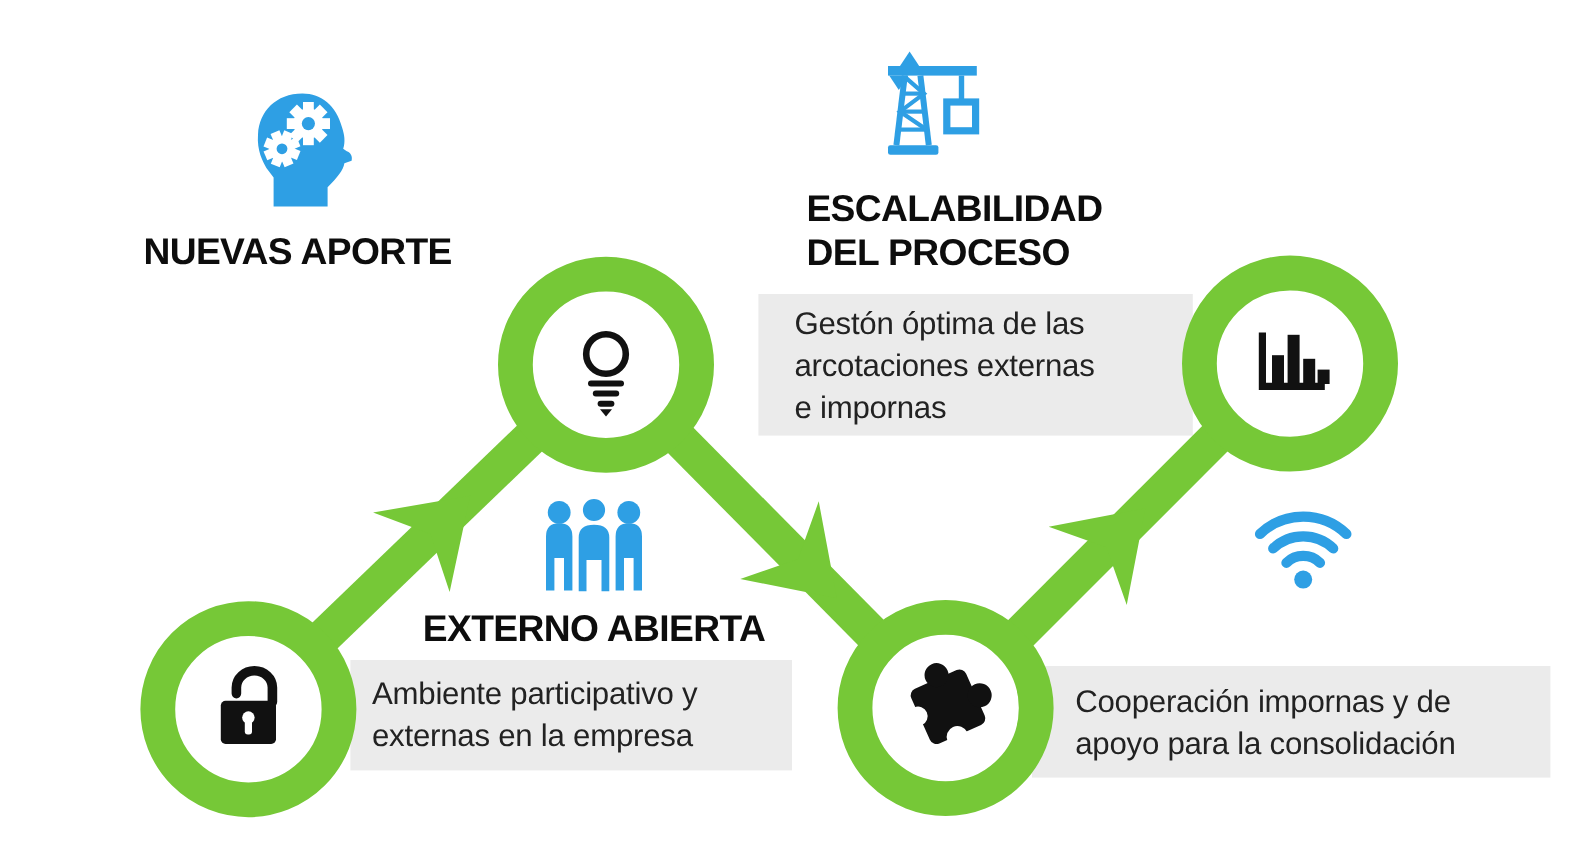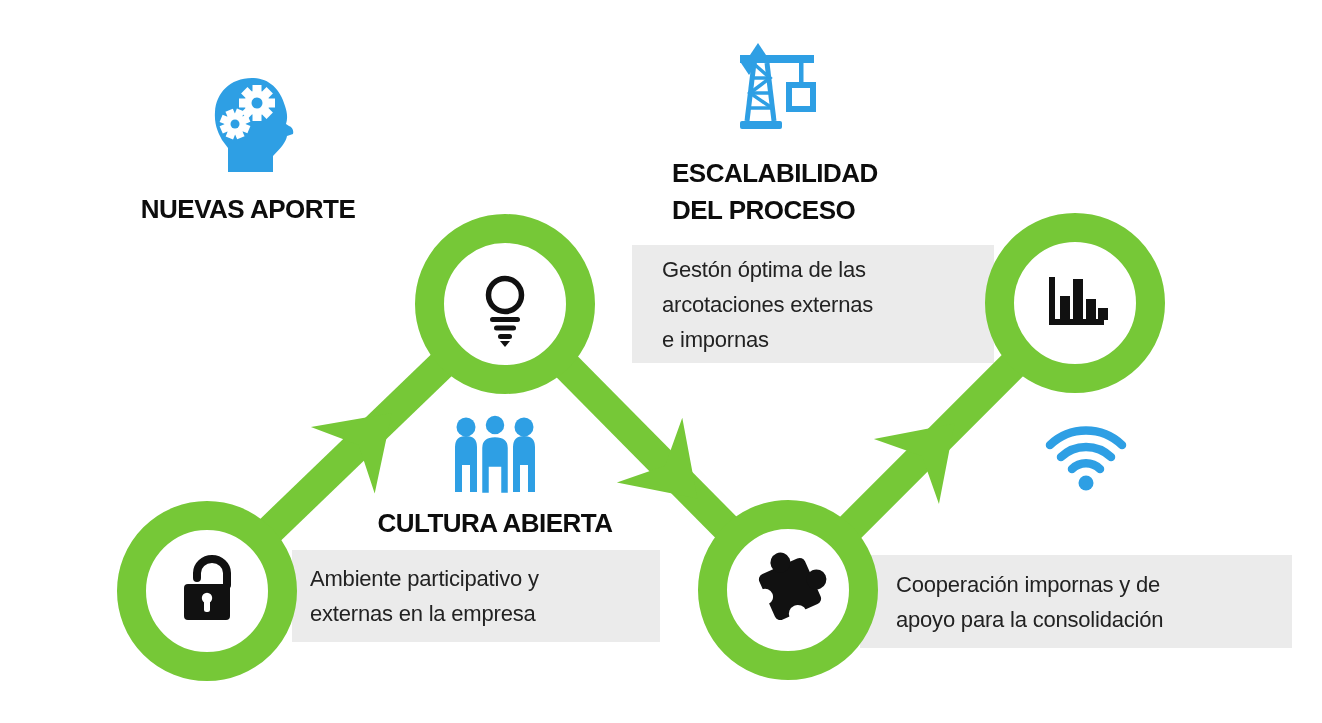--- a/index.html
+++ b/index.html
@@ -5,25 +5,25 @@
   :root{
     --green:#76c837; --blue:#2e9fe4; --box:#ebebeb; --title:#0d0d0d; --body:#222222; --ink:#111111;
   }
   html,body{margin:0;padding:0;background:#ffffff;}
   #canvas{
     position:relative;width:1322px;height:723px;background:#ffffff;overflow:hidden;
     font-family:"Liberation Sans", sans-serif;
   }
   .gray-box{
     position:absolute;background:var(--box);color:var(--body);
-    font-size:22px;letter-spacing:-0.2px;line-height:35px;white-space:pre-line;
+    font-size:26px;letter-spacing:-0.2px;line-height:35px;white-space:pre-line;
     display:flex;align-items:center;z-index:1;
   }
   .step-title{
-    position:absolute;color:var(--title);font-weight:bold;font-size:26px;
+    position:absolute;color:var(--title);font-weight:bold;font-size:31px;
     letter-spacing:-0.5px;line-height:37px;white-space:pre-line;z-index:1;
   }
   .centered{text-align:center;}
   svg.layer{position:absolute;left:0;top:0;z-index:2;pointer-events:none;}
   svg .green-fill{fill:var(--green);}
   svg .green-stroke{stroke:var(--green);}
   svg .blue-fill{fill:var(--blue);}
   svg .blue-stroke{stroke:var(--blue);}
   svg .ink-fill{fill:var(--ink);}
   svg .ink-stroke{stroke:var(--ink);}
@@ -48,21 +48,21 @@
   <div class="gray-box" style="left:860px;top:555px;width:432px;height:93px;padding-left:36px;box-sizing:border-box;">
     <span>Cooperación impornas y de
 apoyo para la consolidación</span>
   </div>
 
   <div class="step-title centered" style="left:98px;top:191px;width:300px;">NUEVAS APORTE</div>
 
   <div class="step-title" style="left:672px;top:155px;width:320px;">ESCALABILIDAD
 DEL PROCESO</div>
 
-  <div class="step-title centered" style="left:345px;top:505px;width:300px;">CULTURA ABIERTA</div>
+  <div class="step-title centered" style="left:345px;top:505px;width:300px;">EXTERNO ABIERTA</div>
 
 
   <svg class="layer" width="1322" height="723" viewBox="0 0 1322 723">
 
     <g>
       <line class="green-stroke" x1="207" y1="591" x2="505" y2="304" stroke-width="30"></line>
       <line class="green-stroke" x1="505" y1="304" x2="788" y2="590" stroke-width="30"></line>
       <line class="green-stroke" x1="788" y1="590" x2="1075" y2="303" stroke-width="30"></line>
     </g>
 

